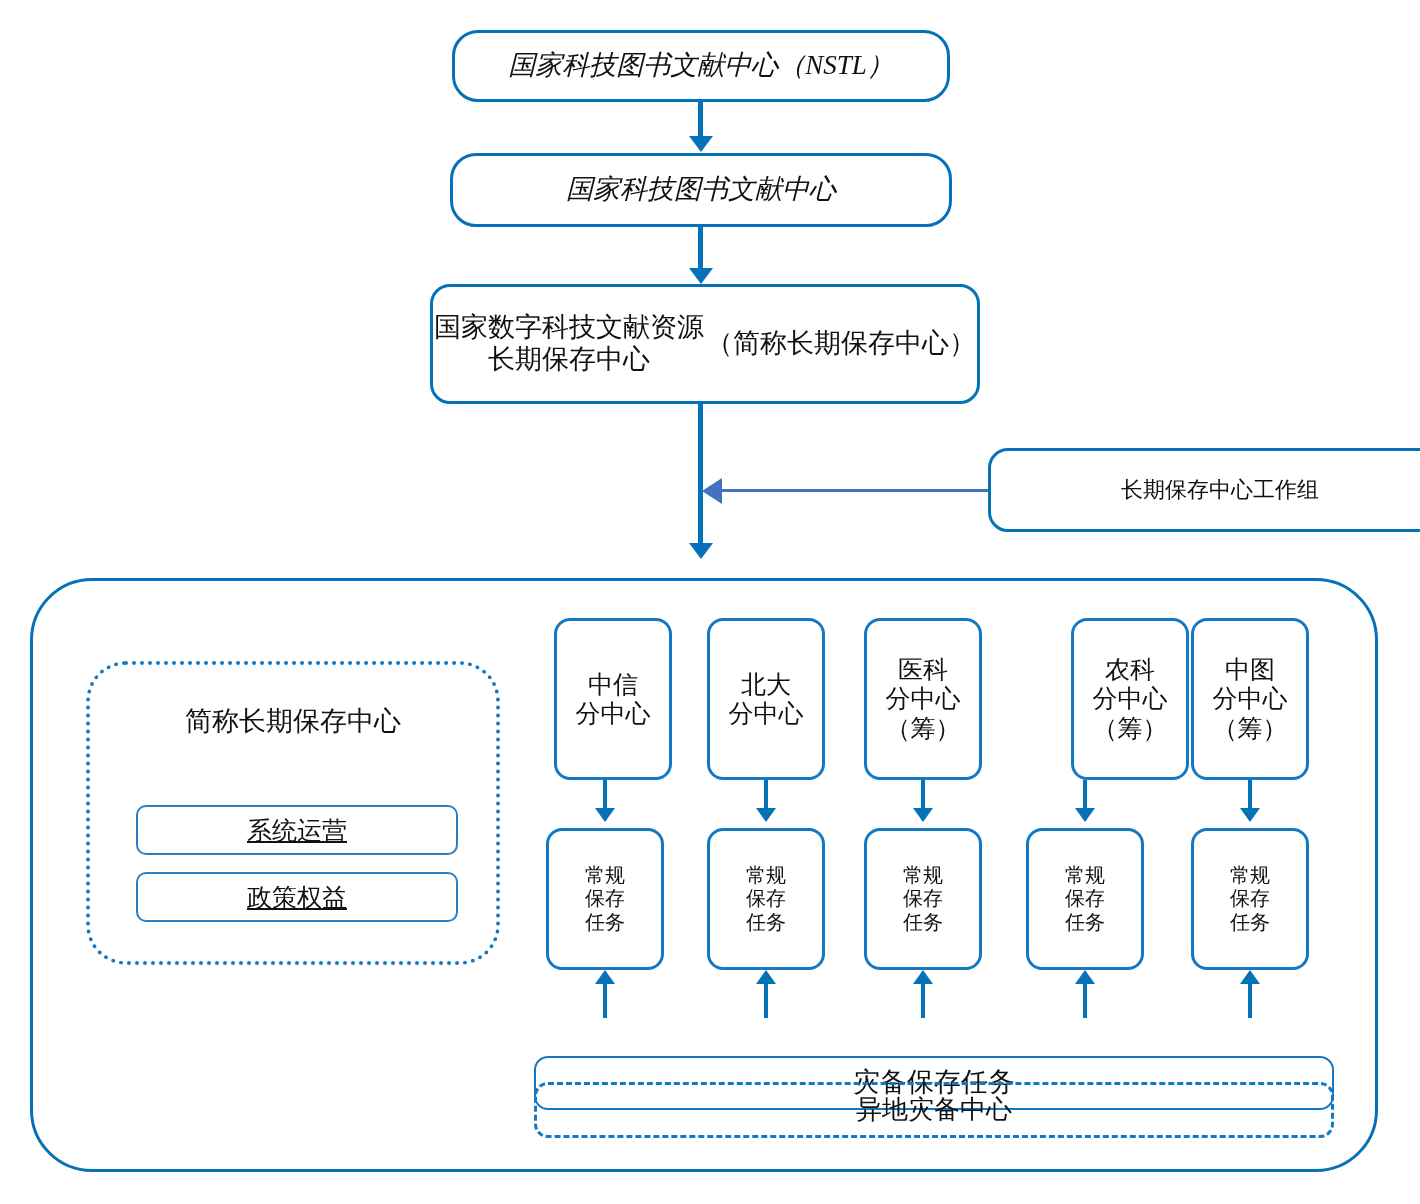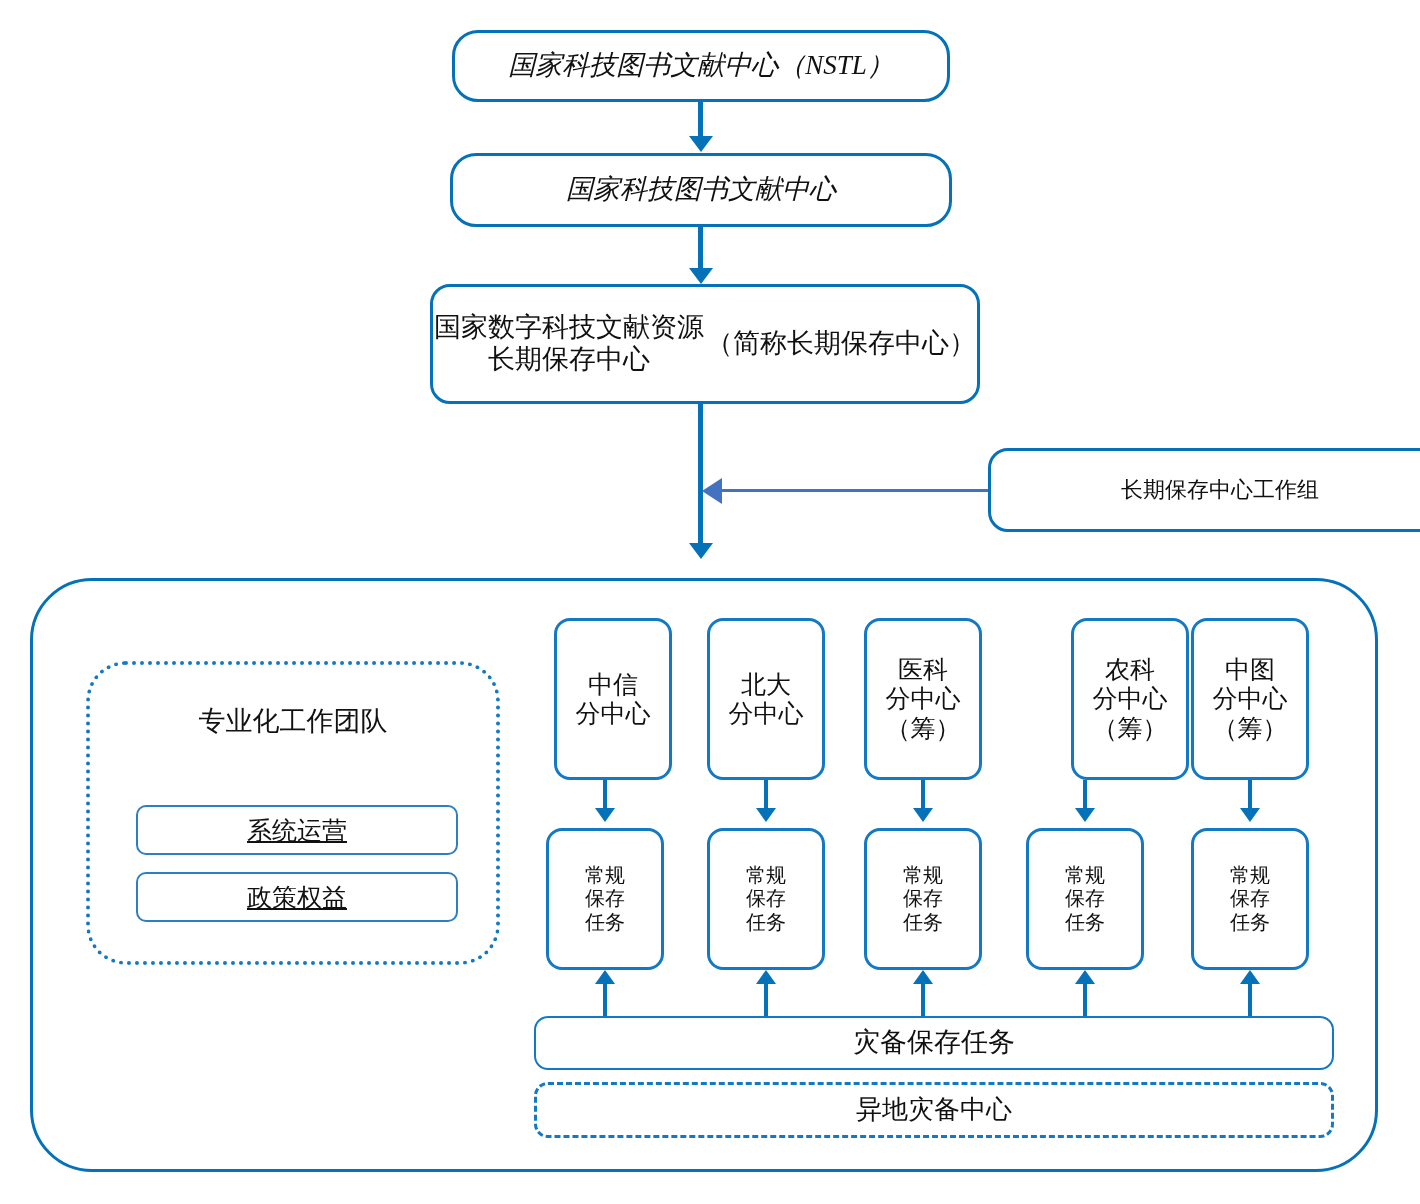--- a/index.html
+++ b/index.html
@@ -97,21 +97,21 @@
     width:118px;height:162px;font-size:25px;
     border:3px solid #1479c4;border-radius:16px;
   }
   .task{
     width:118px;height:142px;font-size:20px;
     border:3px solid #1479c4;border-radius:16px;
   }
   .stack-text{white-space:pre-line;}
 
   #n-dr{
-    left:534px;top:1016px;width:800px;height:54px;
+    left:534px;top:1056px;width:800px;height:54px;
     font-size:27px;border:2px solid #1479c4;border-radius:14px;
   }
   #n-offsite{
     left:534px;top:1082px;width:800px;height:56px;
     font-size:26px;background:transparent;
     border:3px dashed #1479c4;border-radius:14px;
   }
 
   
   .conn{position:absolute;z-index:3;}
@@ -167,21 +167,21 @@
   <div class="conn arrow-down" style="left:689px;top:543px;"></div>
 
   <div class="node r20" id="n-workgroup">长期保存中心工作组</div>
 
   <div class="conn hline" style="left:722px;top:489px;width:268px;"></div>
   <div class="conn arrow-left" style="left:702px;top:478px;"></div>
 
   <div id="outer"></div>
 
   <div id="team">
-    <div id="team-title">专业化工作团队</div>
+    <div id="team-title">简称长期保存中心</div>
     <div class="subbox" id="team-ops">系统运营</div>
     <div class="subbox" id="team-policy">政策权益</div>
   </div>
 
   <div class="node subcenter stack-text" style="left:546px;top:618px;margin-left:8px;">中信
 分中心</div>
   <div class="node subcenter stack-text" style="left:707px;top:618px;">北大
 分中心</div>
   <div class="node subcenter stack-text" style="left:864px;top:618px;">医科
 分中心

